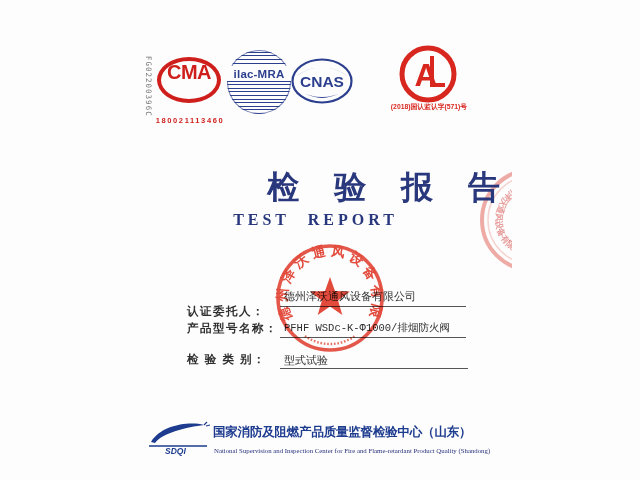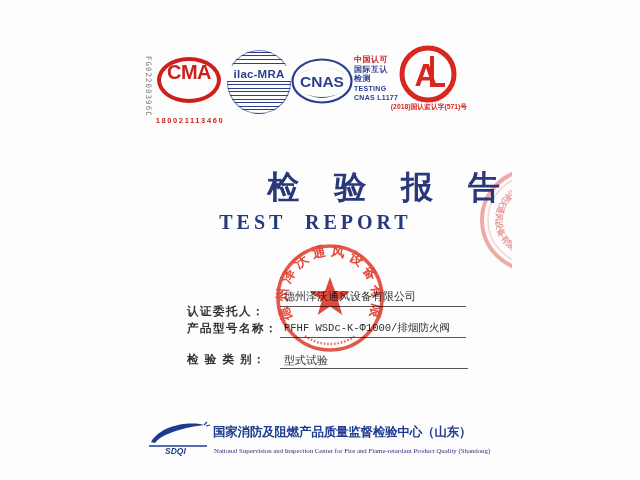--- a/index.html
+++ b/index.html
@@ -48,21 +48,21 @@
   .cal-caption { left:384px; top:102px; width:90px; text-align:center; font-size:6.8px;
     color:#d8271f; font-weight:bold; letter-spacing:0; white-space:nowrap; }
 
   
   .edge-stamp { left:456px; top:170px; width:56px; height:102px; overflow:hidden; filter:blur(.4px); }
 
   
   .title-zh { left:118px; width:395px; top:166px; text-align:right;
     font-size:32px; font-weight:900; color:#29387d; letter-spacing:13px; text-indent:13px; }
   .title-en { left:118px; width:395px; top:211px; text-align:center;
-    font-family:"Liberation Serif", serif; font-size:20px; font-weight:bold; color:#29387d;
+    font-family:"Liberation Serif", serif; font-size:16px; font-weight:bold; color:#29387d;
     letter-spacing:4px; word-spacing:10px; }
 
   
   .field-label { font-size:11.5px; color:#2f2f2f; font-weight:bold; letter-spacing:1.5px; white-space:nowrap; }
   .field-value { font-size:11px; color:#2f2f2f; white-space:nowrap; }
   .mono { font-family:"Liberation Mono","Liberation Sans",sans-serif; font-size:10.5px; }
   .underline { border-top:1px solid #555; height:0; }
 
   
   .stamp { left:271px; top:239px; width:118px; height:118px; mix-blend-mode:multiply; opacity:.92; }
@@ -93,27 +93,20 @@
 
   <div class="abs cnas">
     <svg width="62" height="46" viewBox="0 0 62 46">
       <ellipse cx="31" cy="23" rx="29.5" ry="21.5" fill="none" stroke="#2c3f8e" stroke-width="2.2"></ellipse>
       <path d="M4,19 Q31,-1 58,19 Q44,9 31,9 Q18,9 4,19 Z" fill="#2c3f8e"></path>
       <path d="M8,33 Q31,45 54,33 Q40,40 31,40 Q22,40 8,33 Z" fill="#2c3f8e"></path>
       <text x="31" y="29" text-anchor="middle" font-size="15.5" font-weight="bold" font-family="Liberation Sans, sans-serif" fill="#2c3f8e">CNAS</text>
     </svg>
   </div>
 
-  <div class="abs cnas-text">
-    <div class="zh red">中国认可</div>
-    <div class="zh">国际互认</div>
-    <div class="zh">检测</div>
-    <div class="en">TESTING</div>
-    <div class="en">CNAS L1177</div>
-  </div>
 
   <div class="abs cal">
     <svg width="60" height="60" viewBox="0 0 60 60">
       <circle cx="30" cy="30" r="26" fill="none" stroke="#d8271f" stroke-width="5"></circle>
       <text x="28" y="42" text-anchor="middle" font-size="32" font-weight="900" font-family="Liberation Sans, sans-serif" fill="#d8271f">A</text>
       <path d="M34,12 L34,41 L47,41" fill="none" stroke="#d8271f" stroke-width="4"></path>
     </svg>
   </div>
   <div class="abs cal-caption">(2018)国认监认字(571)号</div>
 

